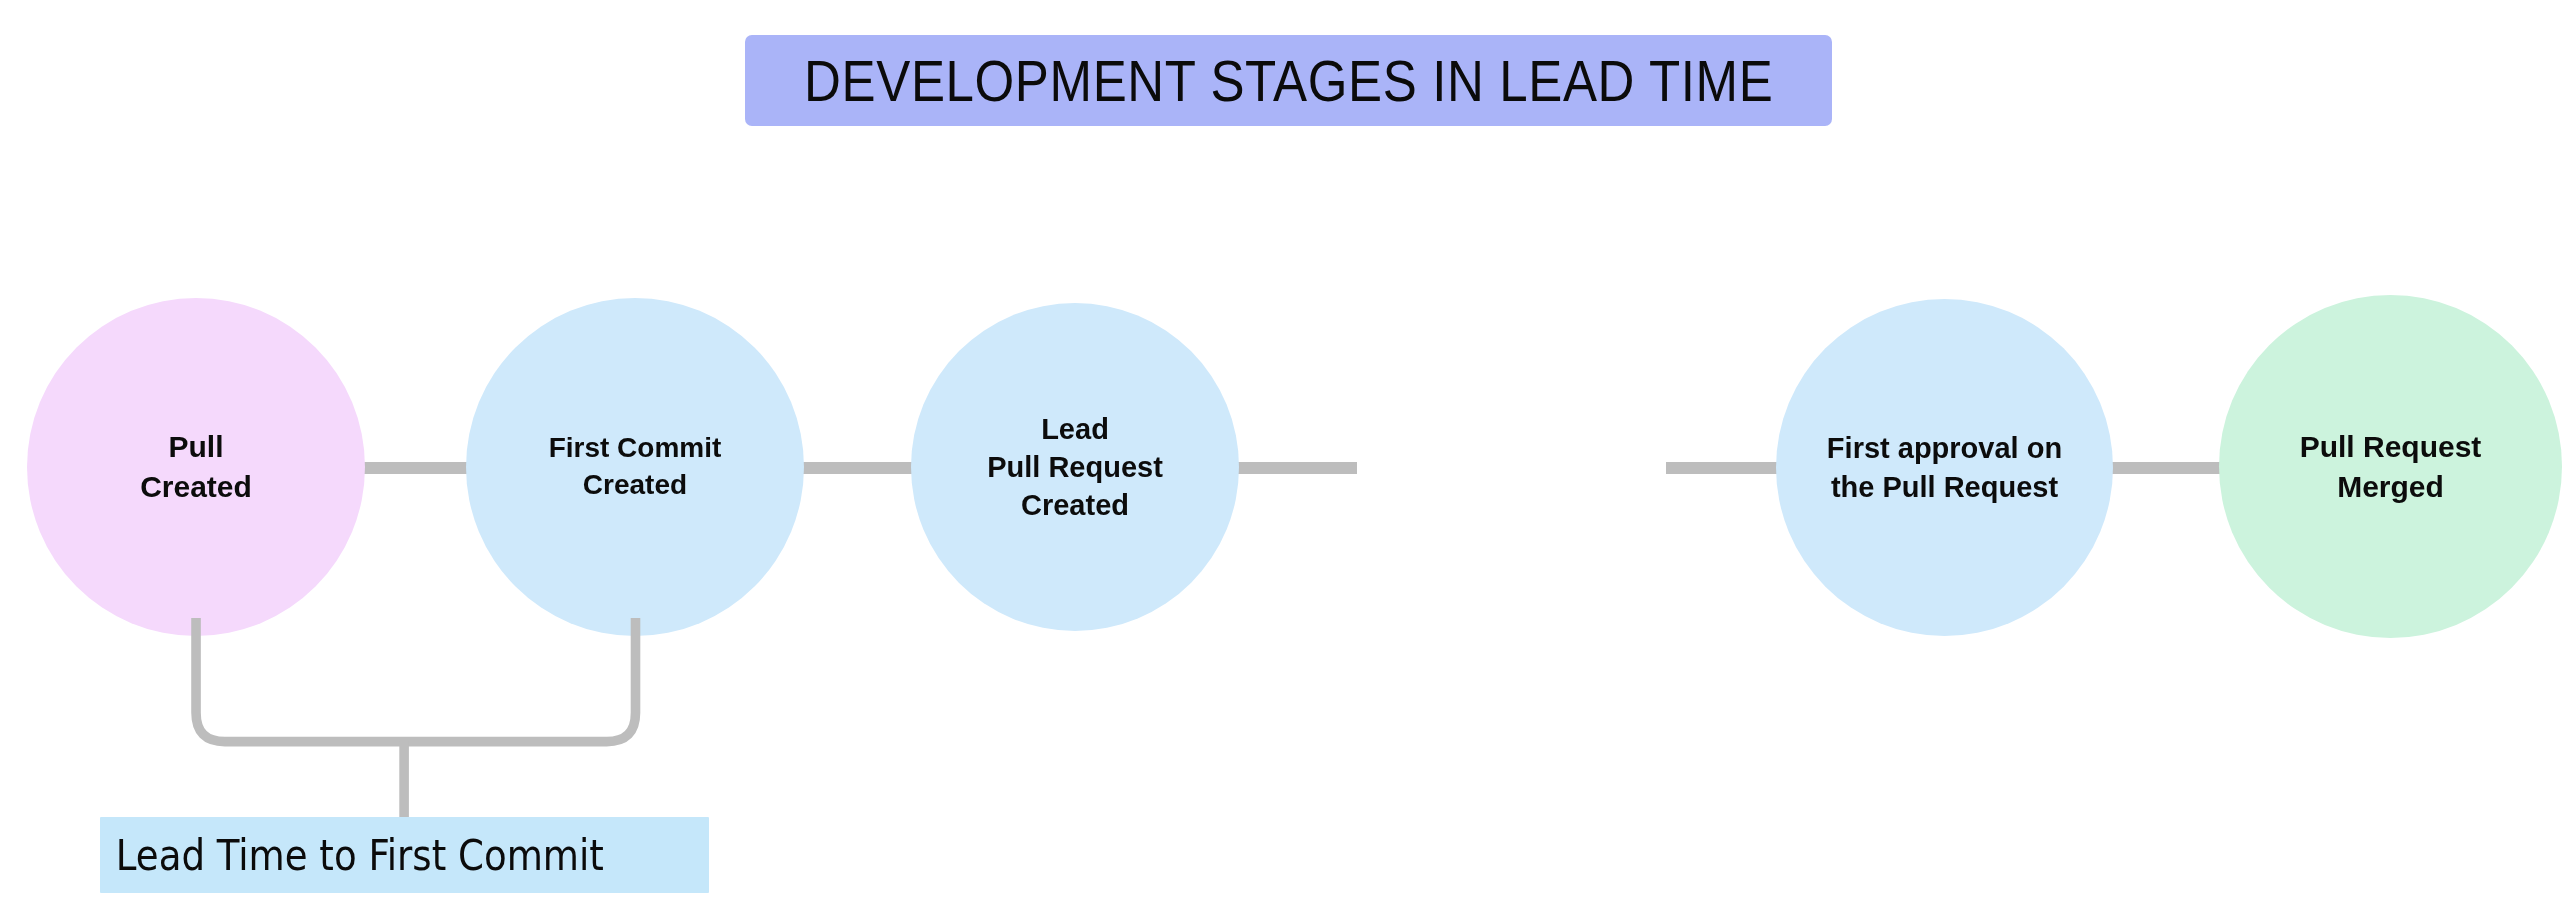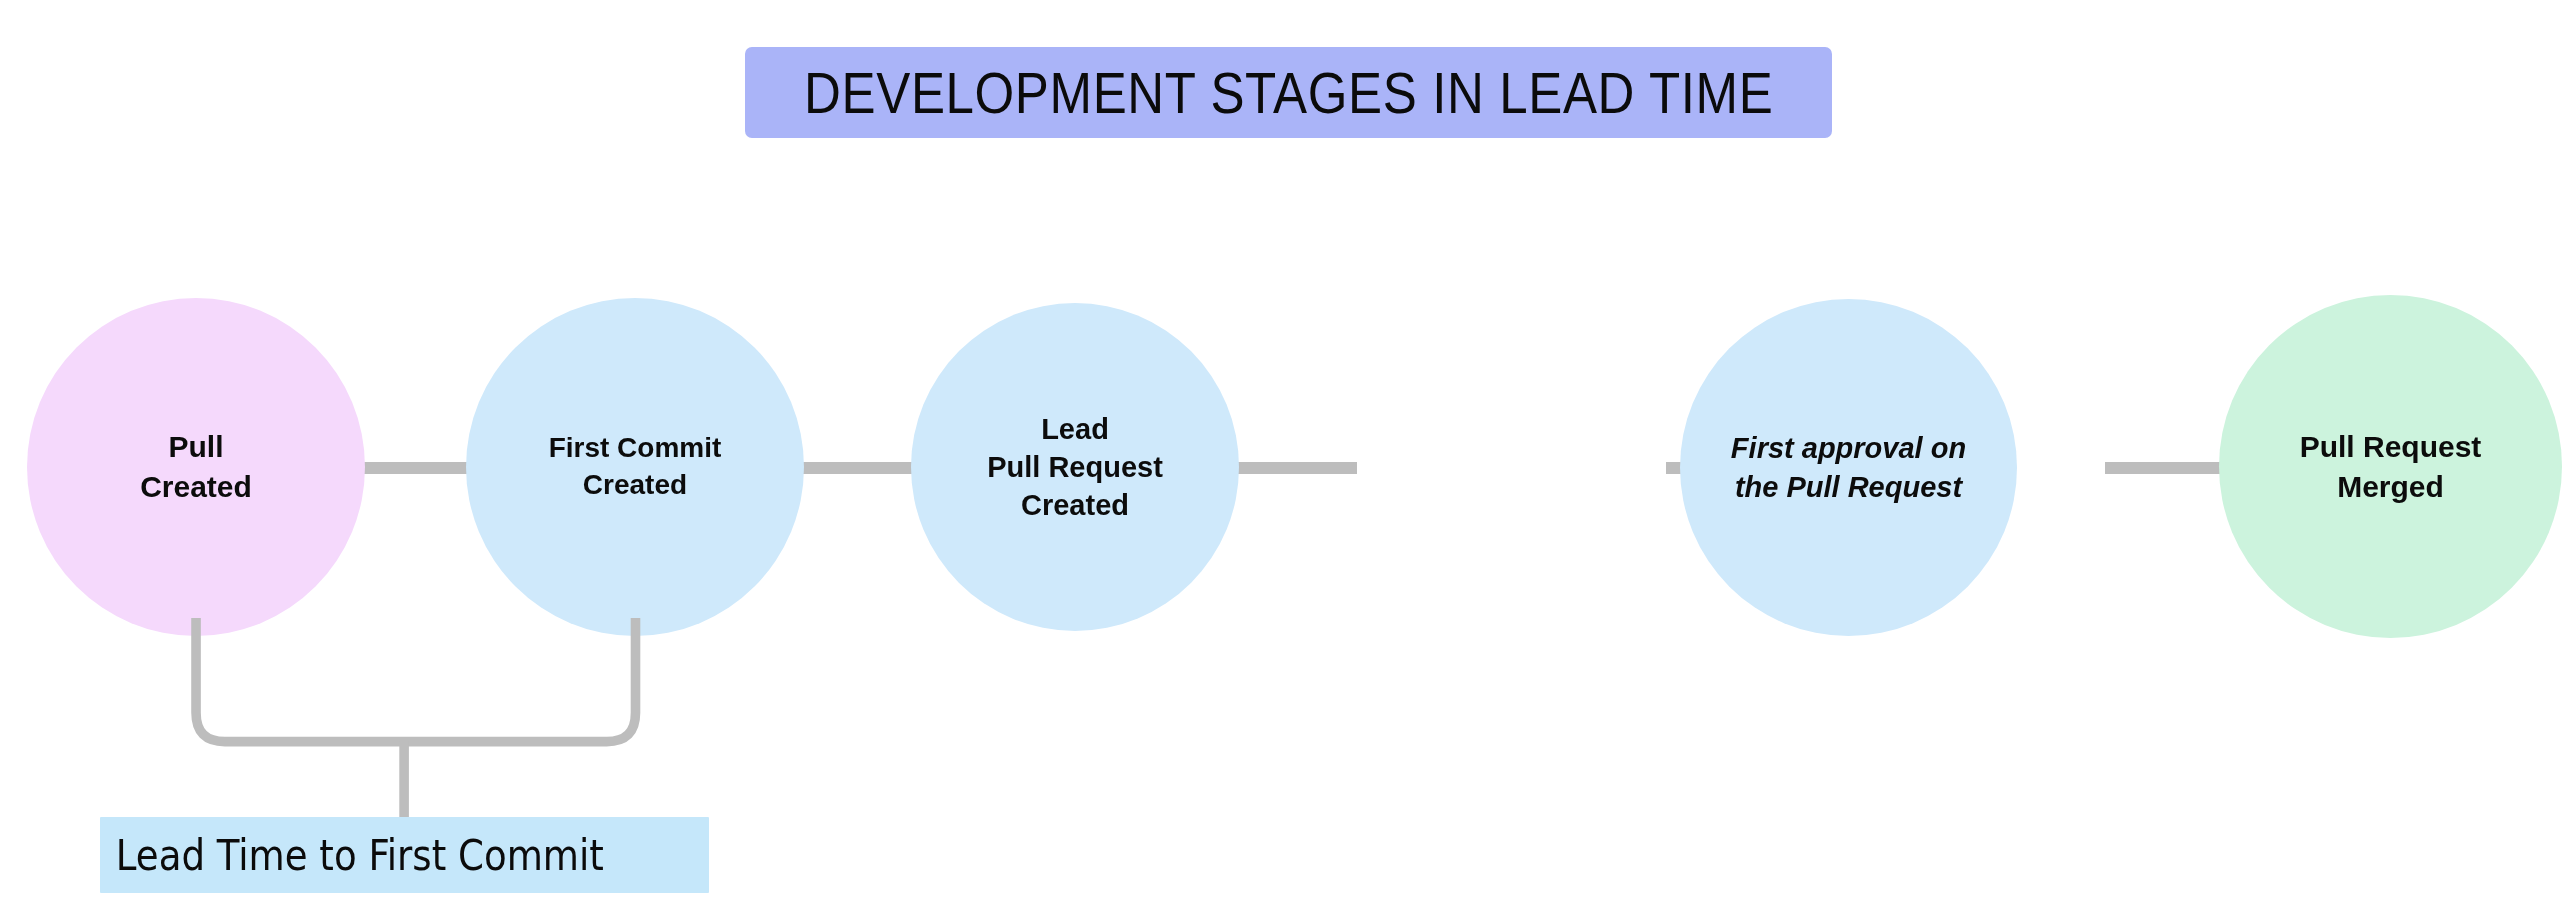--- a/index.html
+++ b/index.html
@@ -3,21 +3,21 @@
 <meta charset="utf-8">
 <style>
   html,body{margin:0;padding:0;background:#ffffff;}
   body{width:2576px;height:923px;position:relative;overflow:hidden;
        font-family:"Liberation Sans","DejaVu Sans",sans-serif;}
 
   #canvas{position:absolute;left:0;top:0;width:2576px;height:923px;}
 
   
   .title-box{
-    position:absolute;left:745px;top:47px;width:1087px;height:91px;
+    position:absolute;left:745px;top:35px;width:1087px;height:91px;
     background:#aab4f8;border-radius:6.9px;
     display:flex;align-items:center;justify-content:center;
   }
   .title-text{
     font-family:"Liberation Sans Narrow","Liberation Sans","DejaVu Sans Condensed",sans-serif;
     font-size:58px;font-weight:400;color:#0b0b0b;letter-spacing:0.7px;
     white-space:nowrap;transform:scaleX(0.88);transform-origin:center;
   }
 
   
@@ -74,21 +74,21 @@
 Created</span>
   </div>
 
   <div class="node" style="left:911px;top:303px;width:328px;height:328px;background:#cfe9fb;">
     <span class="node-label" style="font-size:29px;">Lead
 Pull Request
 Created</span>
   </div>
 
 
-  <div class="node" style="left:1680px;top:299px;width:337px;height:337px;background:#cfe9fb;font-style:italic;">
+  <div class="node" style="left:1776px;top:299px;width:337px;height:337px;background:#cfe9fb;">
     <span class="node-label" style="font-size:29px;">First approval on
 the Pull Request</span>
   </div>
 
   <div class="node" style="left:2219px;top:295px;width:343px;height:343px;background:#ccf3dd;">
     <span class="node-label" style="font-size:30px;">Pull Request
 Merged</span>
   </div>
 
   <svg id="bracket" viewBox="0 0 1100 300" xmlns="http://www.w3.org/2000/svg">

